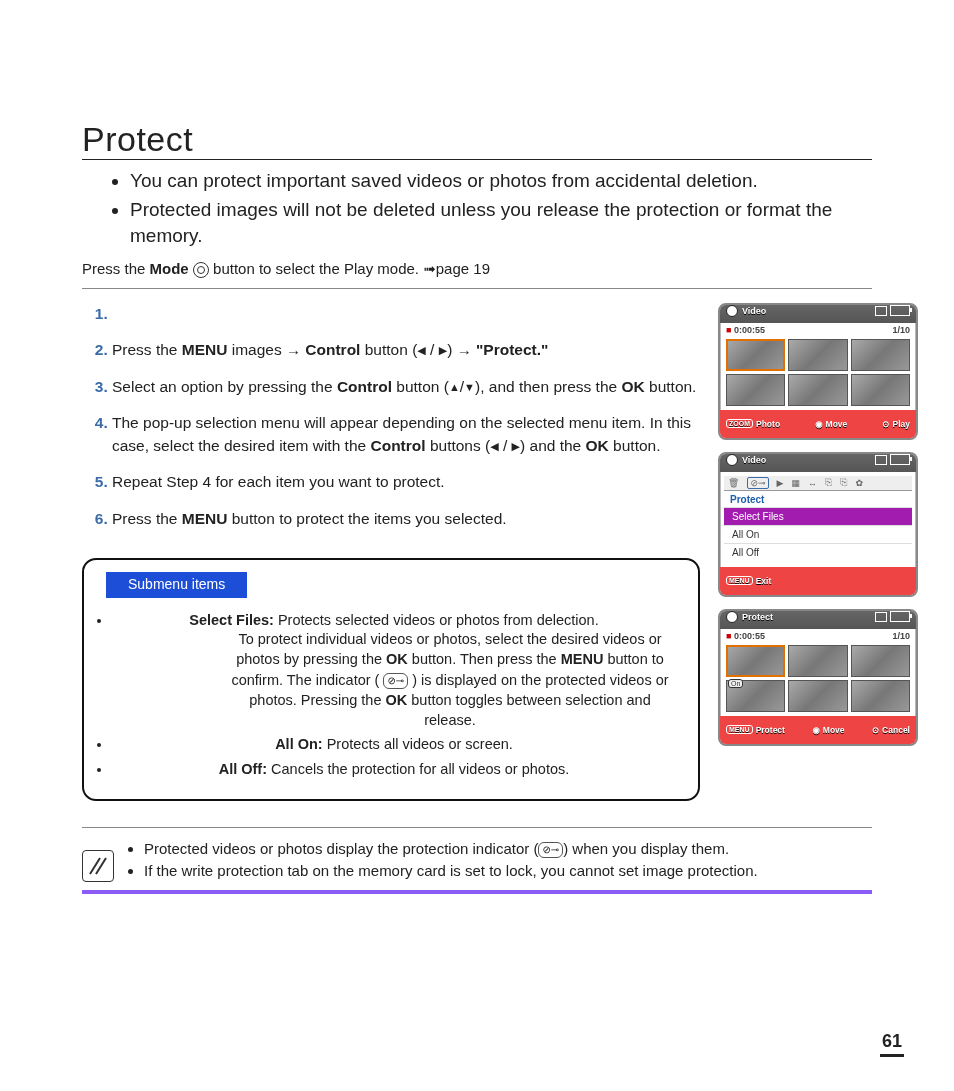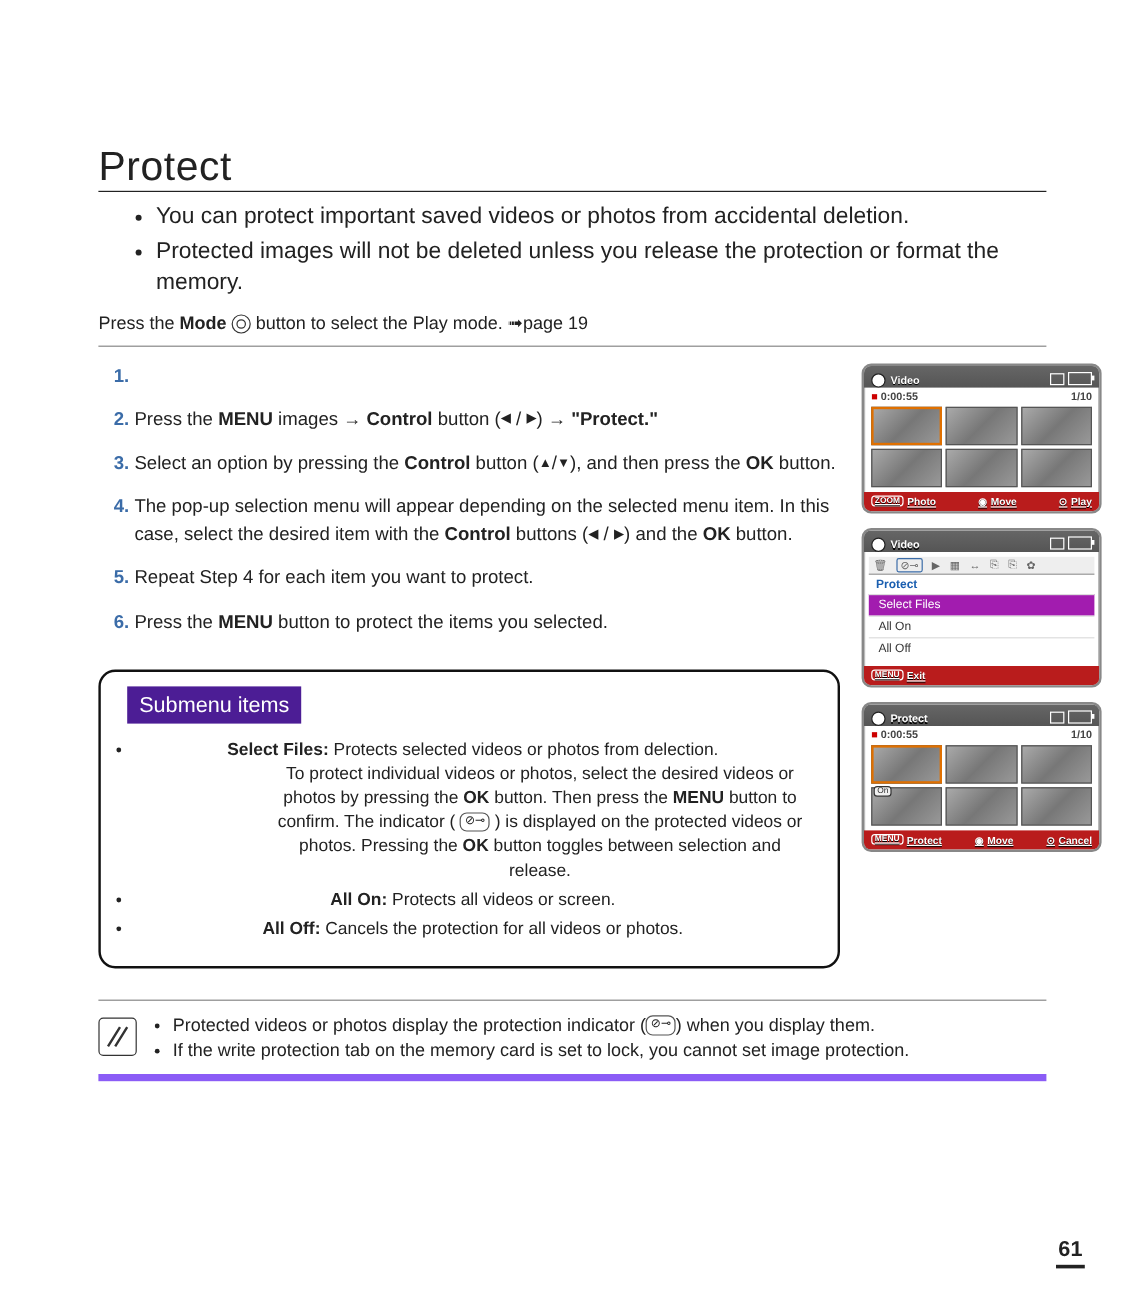--- a/index.html
+++ b/index.html
@@ -72,32 +72,32 @@
     border: 2px solid #111;
     border-radius: 14px;
     padding: 14px 22px 16px 22px;
     margin-top: 28px;
     width: 570px;
     font-size: 14.5px;
     line-height: 1.4;
     position: relative;
   }
   .submenu-title {
-    background: #4c1d95; color: #fff; font-size: 18px;
-    padding: 3px 10px; display:inline-block;
+    background: #1d4ed8; color: #fff; font-size: 14px;
+    padding: 3px 22px; display:inline-block;
     position: relative; top: -2px; margin-bottom: 6px;
   }
   .submenu-items { list-style: disc; margin: 4px 0 0 6px; padding:0;text-align:center;}
   .submenu-items li{ margin-bottom:4px;}
   .sf-desc { display:inline-block; vertical-align:top;}
   .sf-body { margin-left: 112px; margin-top:-1px;}
   .note-box {
-    border-top:1px solid #888; border-bottom:6px solid #8b5cf6;
+    border-top:1px solid #888; border-bottom:4px solid #8b5cf6;
     margin-top: 26px; padding: 8px 0; font-size:15px;
-    display:flex; align-items:center;
+    display:flex; align-items:flex-end;
   }
   .note-icon {
     width:30px; height:30px; border:1.5px solid #333; border-radius:4px;
     margin-right:12px; position:relative; flex:0 0 30px;
   }
   .note-icon svg{position:absolute; top:3px; left:3px;}
   .note-list{ list-style:disc; margin:2px 0 0 18px; padding:0; line-height:1.45;}
   .key-icon{
     display:inline-block; font-size:10px; border:1px solid #555; border-radius:6px;
     padding:0 3px; vertical-align:middle; background:#fff;
@@ -110,21 +110,21 @@
   
   .screen {
     width: 196px; border:2px solid #888; border-radius:8px;
     background:#fff; margin-bottom:12px;
     box-shadow: inset 0 0 0 1px #bbb;
     font-size: 9px; color:#333;
     overflow:hidden;
   }
   .scr-top {
     background: linear-gradient(#666,#555);
-    color:#fff; height:18px; display:flex; align-items:flex-end;
+    color:#fff; height:18px; display:flex; align-items:flex-start;
     padding:0 6px; justify-content:space-between;
     font-weight:bold; text-shadow:0 1px 0 #000;
   }
   .scr-top .lbl{display:flex; align-items:center; gap:4px;}
   .scr-top .cam{width:10px; height:10px; background:#fff; border-radius:50%; border:1px solid #222;}
   .bat{ width:18px; height:9px; border:1px solid #fff; position:relative; display:inline-block;}
   .bat::after{content:""; position:absolute; right:-3px; top:2px; width:2px; height:4px; background:#fff;}
   .bat-fill{height:100%; width:80%; background:#fff;}
   .card-i{width:10px;height:8px;border:1px solid #fff;display:inline-block;margin-right:3px;}
   .scr-info {
@@ -136,23 +136,23 @@
     display:grid; grid-template-columns: repeat(3, 1fr);
     gap:3px; padding:2px 6px 4px 6px;
   }
   .th {
     height:30px; background:#888;
     background-image: linear-gradient(135deg,#aaa 0%,#777 50%,#999 100%);
     border:1px solid #555;
   }
   .th.sel{ outline:2px solid #e07000; outline-offset:-2px;}
   .scr-bot {
-    background:#b91c1c; color:#fff; height:16px; display:flex;
+    background:#ef4444; color:#fff; height:28px; display:flex;
     align-items:center; justify-content:space-between; padding:0 6px;
-    font-size:8.5px; font-weight:bold; text-shadow:0 1px 0 #000;text-decoration:underline;
+    font-size:8.5px; font-weight:bold; text-shadow:0 1px 0 #000;
   }
   .scr-bot span{display:flex; align-items:center; gap:3px;}
   .zoom-pill{border:1px solid #fff; border-radius:3px; padding:0 2px; font-size:7px;}
   .menu-body{ padding:4px 4px 6px 4px;}
   .menu-top-icons{
     background:#eee; border-bottom:1px solid #999; height:14px;
     display:flex; align-items:center; gap:8px; padding:0 4px; color:#666;
     font-size:9px;
   }
   .menu-top-icons .act{ border:1px solid #3b6ca8; padding:0 2px; border-radius:2px;}

